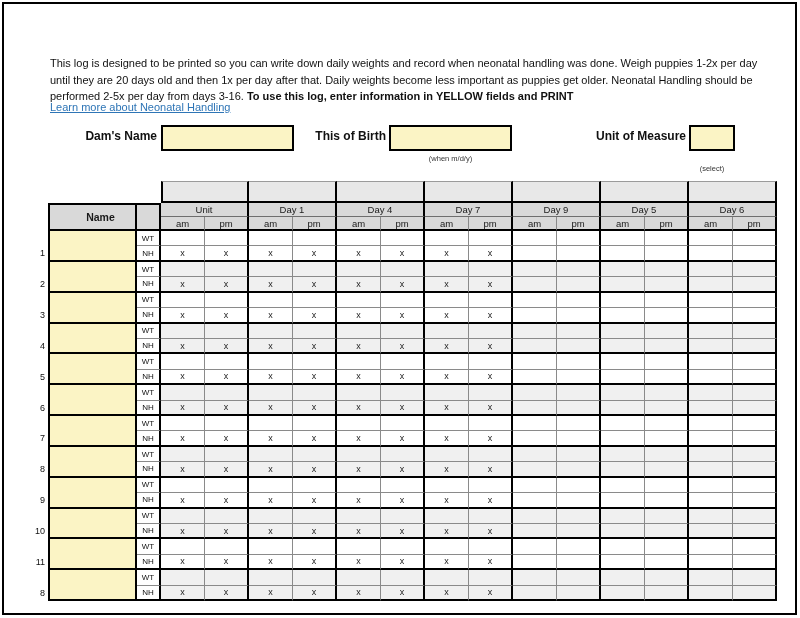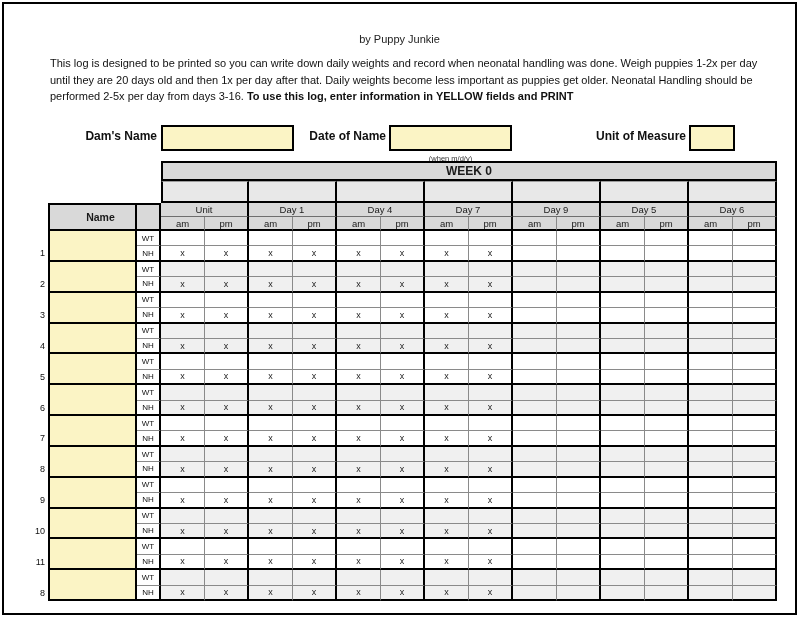--- a/index.html
+++ b/index.html
@@ -39,29 +39,29 @@
   .dcell{font-size:9px;color:#222;}
   .g-even{background:#fff;}
   .g-odd{background:var(--alt);}
   .rownums{position:absolute;left:22px;top:227px;width:19px;height:370px;}
   .rownums div{position:absolute;width:100%;text-align:right;font-size:9px;color:#111;line-height:15.4px;height:15.4px;}
 </style>
 </head>
 <body>
 
 <div class="page">
-  <div class="subtitle">by Puppy Junkie</div>
 
   <div class="intro"><span>This log is designed to be printed so you can write down daily weights and record when neonatal handling was done. Weigh puppies 1-2x per day until they are 20 days old and then 1x per day after that. Daily weights become less important as puppies get older.  Neonatal Handling  should be performed 2-5x per day from days 3-16. </span><span class="b">To use this log, enter information in YELLOW fields and PRINT</span></div>
 
+  <a class="link">Learn more about Neonatal Handling</a>
 
   <div class="flabel" style="left:55px;top:125px;width:98px;">Dam's Name</div>
   <div class="ybox" style="left:157px;top:121px;width:133px;height:26px;"></div>
 
-  <div class="flabel" style="left:286px;top:125px;width:96px;">Date of Name</div>
+  <div class="flabel" style="left:286px;top:125px;width:96px;">This of Birth</div>
   <div class="ybox" style="left:385px;top:121px;width:123px;height:26px;"></div>
   <div class="hint" style="left:385px;top:150px;width:123px;">(when m/d/y)</div>
 
   <div class="flabel" style="left:576px;top:125px;width:106px;">Unit of Measure</div>
   <div class="ybox" style="left:685px;top:121px;width:46px;height:26px;"></div>
   <div class="hint" style="left:663px;top:160px;width:90px;">(select)</div>
 
   <div class="rownums">
       <div style="top: 15.416px;">1</div>
       <div style="top: 46.248px;">2</div>
@@ -70,21 +70,20 @@
       <div style="top: 138.744px;">5</div>
       <div style="top: 169.576px;">6</div>
       <div style="top: 200.408px;">7</div>
       <div style="top: 231.24px;">8</div>
       <div style="top: 262.072px;">9</div>
       <div style="top: 292.904px;">10</div>
       <div style="top: 323.736px;">11</div>
       <div style="top: 354.568px;">8</div>
     </div>
   <div class="log-grid">
-      <div class="week" style="grid-area: 1 / 3 / auto / span 14;">WEEK 0</div>
       <div class="datec first" style="grid-area: 2 / 3 / auto / span 2;"></div>
       <div class="datec" style="grid-area: 2 / 5 / auto / span 2;"></div>
       <div class="datec" style="grid-area: 2 / 7 / auto / span 2;"></div>
       <div class="datec" style="grid-area: 2 / 9 / auto / span 2;"></div>
       <div class="datec" style="grid-area: 2 / 11 / auto / span 2;"></div>
       <div class="datec" style="grid-area: 2 / 13 / auto / span 2;"></div>
       <div class="datec" style="grid-area: 2 / 15 / auto / span 2;"></div>
       <div class="nameh" style="grid-area: 3 / 1 / span 2; padding-left: 16px;">Name</div>
       <div class="labh" style="grid-area: 3 / 2 / span 2;"></div>
       <div class="dayc" style="grid-area: 3 / 3 / auto / span 2;">Unit</div>

